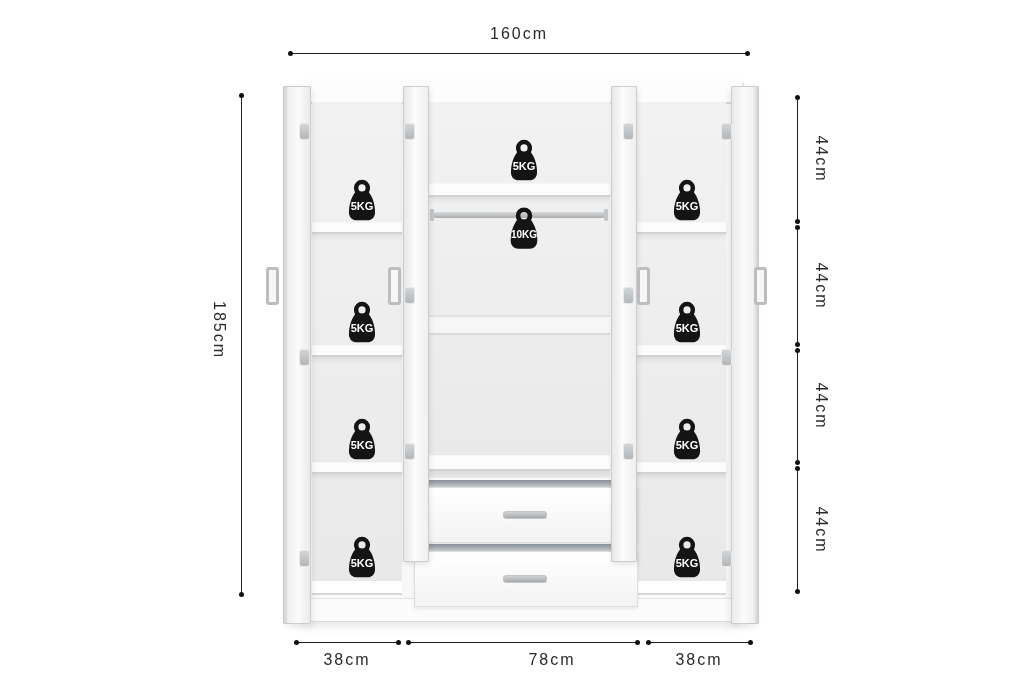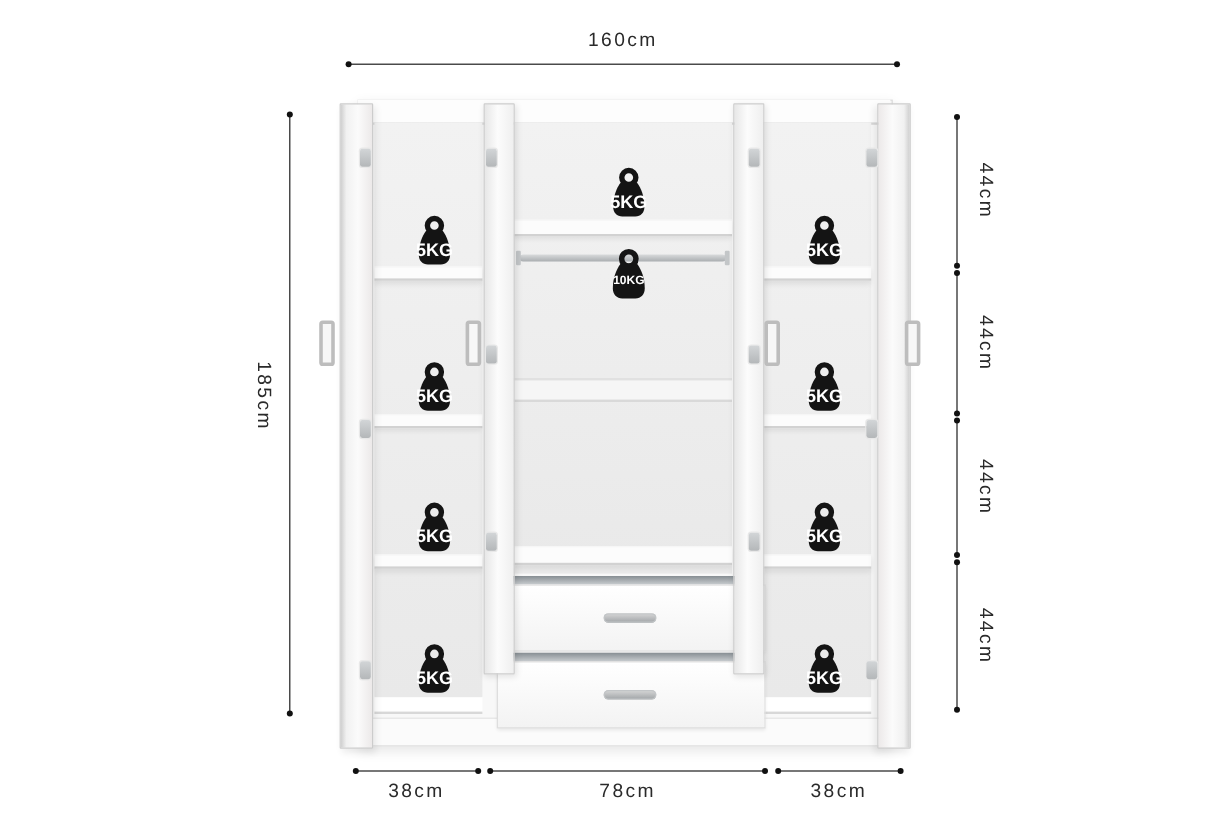--- a/index.html
+++ b/index.html
@@ -67,21 +67,21 @@
     width:44px; height:8px; border-radius:4px;
     background:linear-gradient(180deg,#d8d8d8,#9fa3a6);
     box-shadow:inset 0 0 0 1px #c2c5c7;
   }
   .base-strip { background:#fbfbfb; border-top:1px solid #e3e3e3; }
   
   .kb { position:absolute; width:36px; height:44px; }
   .kb svg { position:absolute; left:0; top:0; width:100%; height:100%; }
   .kb-label {
     position:absolute; left:0; right:0; top:21px; text-align:center;
-    color:#ffffff; font-size:15px; font-weight:700; letter-spacing:0;
+    color:#ffffff; font-size:11px; font-weight:700; letter-spacing:0;
   }
   .kb.wide { width:40px;text-decoration:underline; }
   .kb.wide .kb-label { font-size:10px; top:22px; }
 </style>
 </head>
 <body>
 
 <div class="scene">
 
   <div class="abs body-bg" style="left:298px;top:83px;width:444px;height:537px;"></div>
@@ -225,16 +225,16 @@
   <div class="dim v" style="left:797px;top:468px;height:124px;"></div>
   <span class="dim-label rot" style="left:821px;top:159px;">44cm</span>
   <span class="dim-label rot" style="left:821px;top:286px;">44cm</span>
   <span class="dim-label rot" style="left:821px;top:406px;">44cm</span>
   <span class="dim-label rot" style="left:821px;top:530px;">44cm</span>
 
   <div class="dim h" style="left:296px;top:642px;width:103px;"></div>
   <div class="dim h" style="left:408px;top:642px;width:230px;"></div>
   <div class="dim h" style="left:648px;top:642px;width:103px;"></div>
   <span class="dim-label" style="left:347px;top:660px;">38cm</span>
-  <span class="dim-label" style="left:523px;top:660px;">78cm</span>
+  <span class="dim-label" style="left:552px;top:660px;">78cm</span>
   <span class="dim-label" style="left:699px;top:660px;">38cm</span>
 
 </div>
 
 </body></html>

